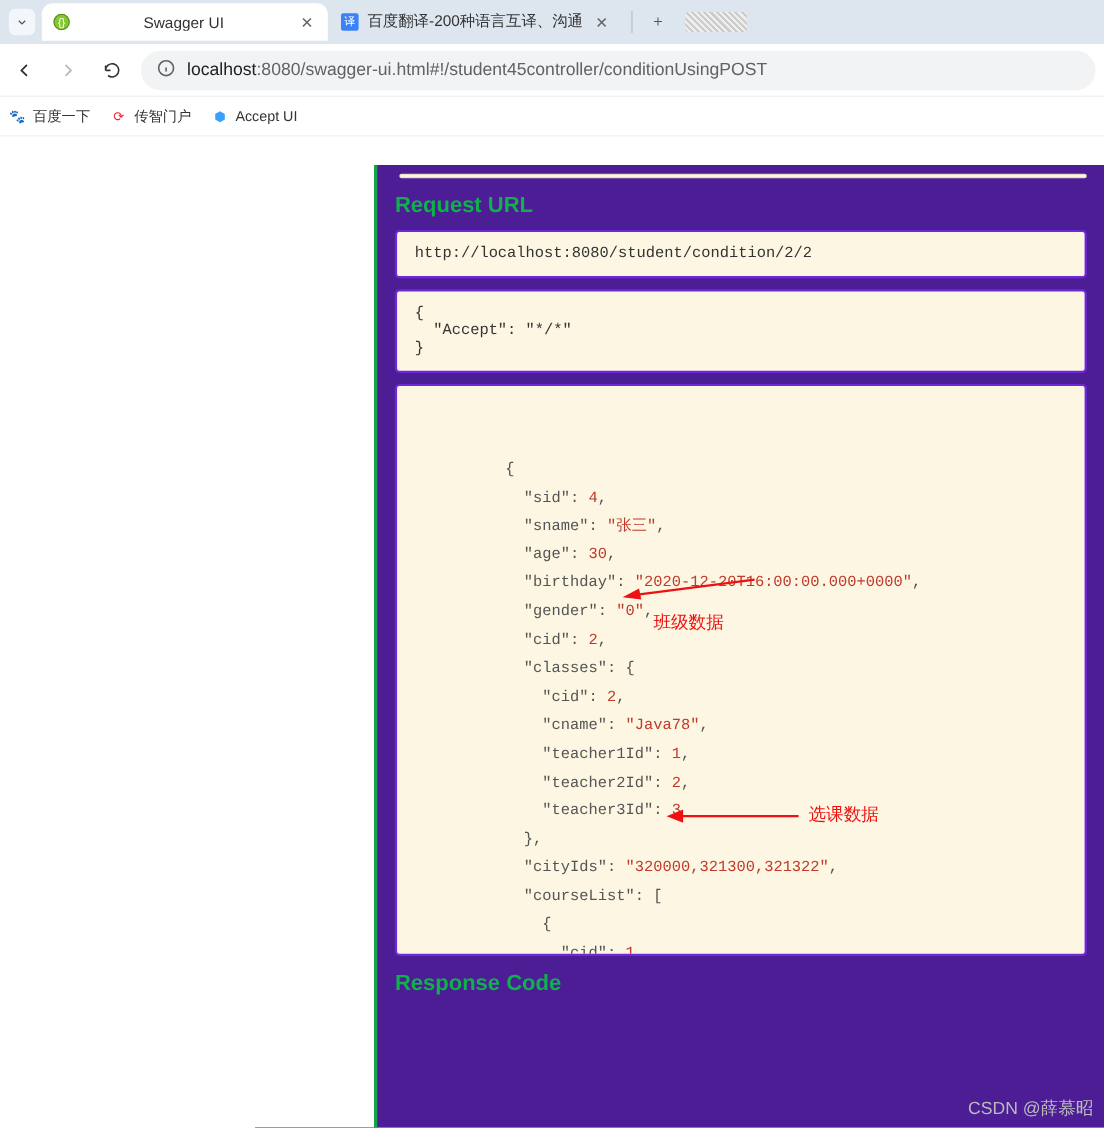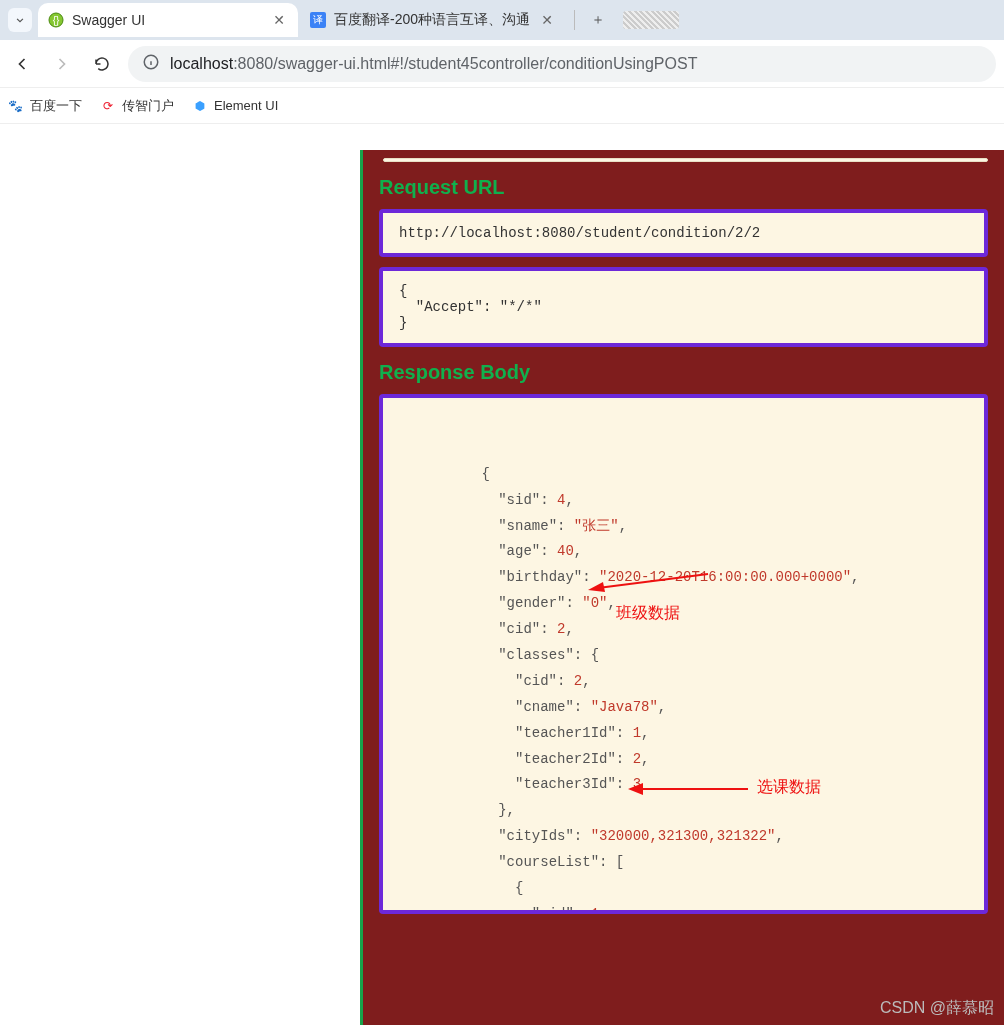--- a/index.html
+++ b/index.html
@@ -42,21 +42,21 @@
     gap: 8px;
     min-width: 260px;
     max-width: 280px;
   }
   .tab.active { background: #fff; }
   .tab-favicon {
     width: 16px; height: 16px; border-radius: 3px;
     display:flex; align-items:center; justify-content:center;
     font-size:12px;
   }
-  .tab-title { flex:1; overflow:hidden; white-space:nowrap; text-overflow:ellipsis; color:#333;}
+  .tab-title { flex:1; overflow:hidden; white-space:nowrap; text-overflow:ellipsis; color:#333;text-align:center;}
   .tab-close { color:#666; width:18px; height:18px; display:flex; align-items:center; justify-content:center; border-radius:50%; }
   .tab-new { width:30px; height:30px; display:flex; align-items:center; justify-content:center; color:#555; }
   .addr-bar {
     display:flex; align-items:center; height:48px; padding:0 8px; gap:12px; background:#fff;
     border-bottom:1px solid #eee;
   }
   .nav-btn { width:28px; height:28px; display:flex; align-items:center; justify-content:center; color:#555; }
   .nav-btn.disabled { color:#bbb; }
   .addr-input {
     flex:1; height:36px; border-radius:18px; background:#f1f3f4;
@@ -68,32 +68,31 @@
   .bookmarks {
     display:flex; align-items:center; height:36px; padding:0 8px; gap:18px;
     border-bottom:1px solid #eee; font-size:13px;
   }
   .bookmark { display:flex; align-items:center; gap:6px; color:#333; }
   .bm-icon { width:16px; height:16px; display:flex; align-items:center; justify-content:center; font-size:12px;}
   
   .content-area {
     position:absolute; left:340px; top:150px; right:0; bottom:0;
     border-left:3px solid #16a34a;
-    background:#7f1d1d;
+    background:#4c1d95;
     padding:0;
-    margin-left:20px;
   }
   .tiny-bar {
     margin:8px 16px 8px 20px; height:4px; background:#fdf6e3; border:1px solid #e8e0c5; border-radius:2px;
   }
   .section-title {
     color:#10b04d; font-size:20px; font-weight:600; margin:14px 0 10px 16px;
   }
   .code-block {
-    margin:0 16px 10px 16px; background:#fdf6e3; border:4px solid #6d28d9;
+    margin:0 16px 10px 16px; background:#fdf6e3; border:2px solid #6d28d9;
     border-radius:4px; padding:12px 16px;
     font-family: Consolas, "Courier New", monospace; font-size:14px; color:#333;
     white-space:pre; overflow:auto;
   }
   .json-block { line-height:1.85; position:relative;}
   .k { color:#555; }
   .s { color:#c0392b; }
   .n { color:#c0392b; }
   .p { color:#555; }
   
@@ -173,40 +172,39 @@
   <div class="bookmark">
     <span class="bm-icon" style="color:#2b6cd4;">🐾</span>
     <span>百度一下</span>
   </div>
   <div class="bookmark">
     <span class="bm-icon" style="color:#e23;">⟳</span>
     <span>传智门户</span>
   </div>
   <div class="bookmark">
     <span class="bm-icon" style="color:#3aa0ff;">⬢</span>
-    <span>Element UI</span>
+    <span>Accept UI</span>
   </div>
 </div>
 
 <div class="content-area">
   <div class="tiny-bar"></div>
 
   <div class="section-title">Request URL</div>
   <div class="code-block">http://localhost:8080/student/condition/2/2</div>
 
   <div class="code-block">{
   "Accept": "*/*"
 }</div>
 
-  <div class="section-title">Response Body</div>
   <div class="code-block json-block" style="height:520px; overflow:hidden; padding-left:48px;">
     <div id="json-lines">      <span class="p">{</span>
         <span class="k">"sid"</span><span class="p">: </span><span class="n">4</span><span class="p">,</span>
         <span class="k">"sname"</span><span class="p">: </span><span class="s">"张三"</span><span class="p">,</span>
-        <span class="k">"age"</span><span class="p">: </span><span class="n">40</span><span class="p">,</span>
+        <span class="k">"age"</span><span class="p">: </span><span class="n">30</span><span class="p">,</span>
         <span class="k">"birthday"</span><span class="p">: </span><span class="s">"2020-12-20T16:00:00.000+0000"</span><span class="p">,</span>
         <span class="k">"gender"</span><span class="p">: </span><span class="s">"0"</span><span class="p">,</span>
         <span class="k">"cid"</span><span class="p">: </span><span class="n">2</span><span class="p">,</span>
         <span class="k">"classes"</span><span class="p">: {</span>
           <span class="k">"cid"</span><span class="p">: </span><span class="n">2</span><span class="p">,</span>
           <span class="k">"cname"</span><span class="p">: </span><span class="s">"Java78"</span><span class="p">,</span>
           <span class="k">"teacher1Id"</span><span class="p">: </span><span class="n">1</span><span class="p">,</span>
           <span class="k">"teacher2Id"</span><span class="p">: </span><span class="n">2</span><span class="p">,</span>
           <span class="k">"teacher3Id"</span><span class="p">: </span><span class="n">3</span><span class="p"></span>
         <span class="p">},</span>
@@ -227,15 +225,16 @@
     </div>
     <div class="annotation" style="top:376px; left:240px;text-align:right;">
       <svg class="arrow-svg" viewBox="0 0 130 30">
         <line x1="125" y1="15" x2="15" y2="15" stroke="#e11" stroke-width="2"></line>
         <polygon points="5,15 20,9 20,21" fill="#e11"></polygon>
       </svg>
       <span>选课数据</span>
     </div>
   </div>
 
+  <div class="section-title">Response Code</div>
 </div>
 
 <div class="watermark">CSDN @薛慕昭</div>
 
 </body></html>

